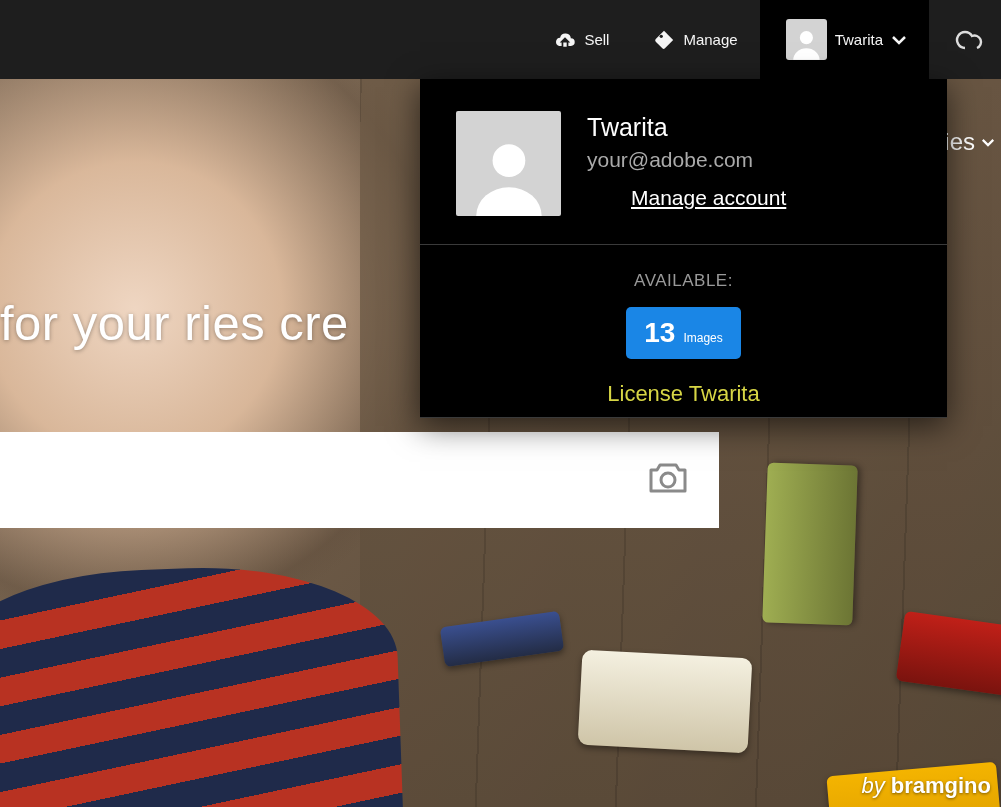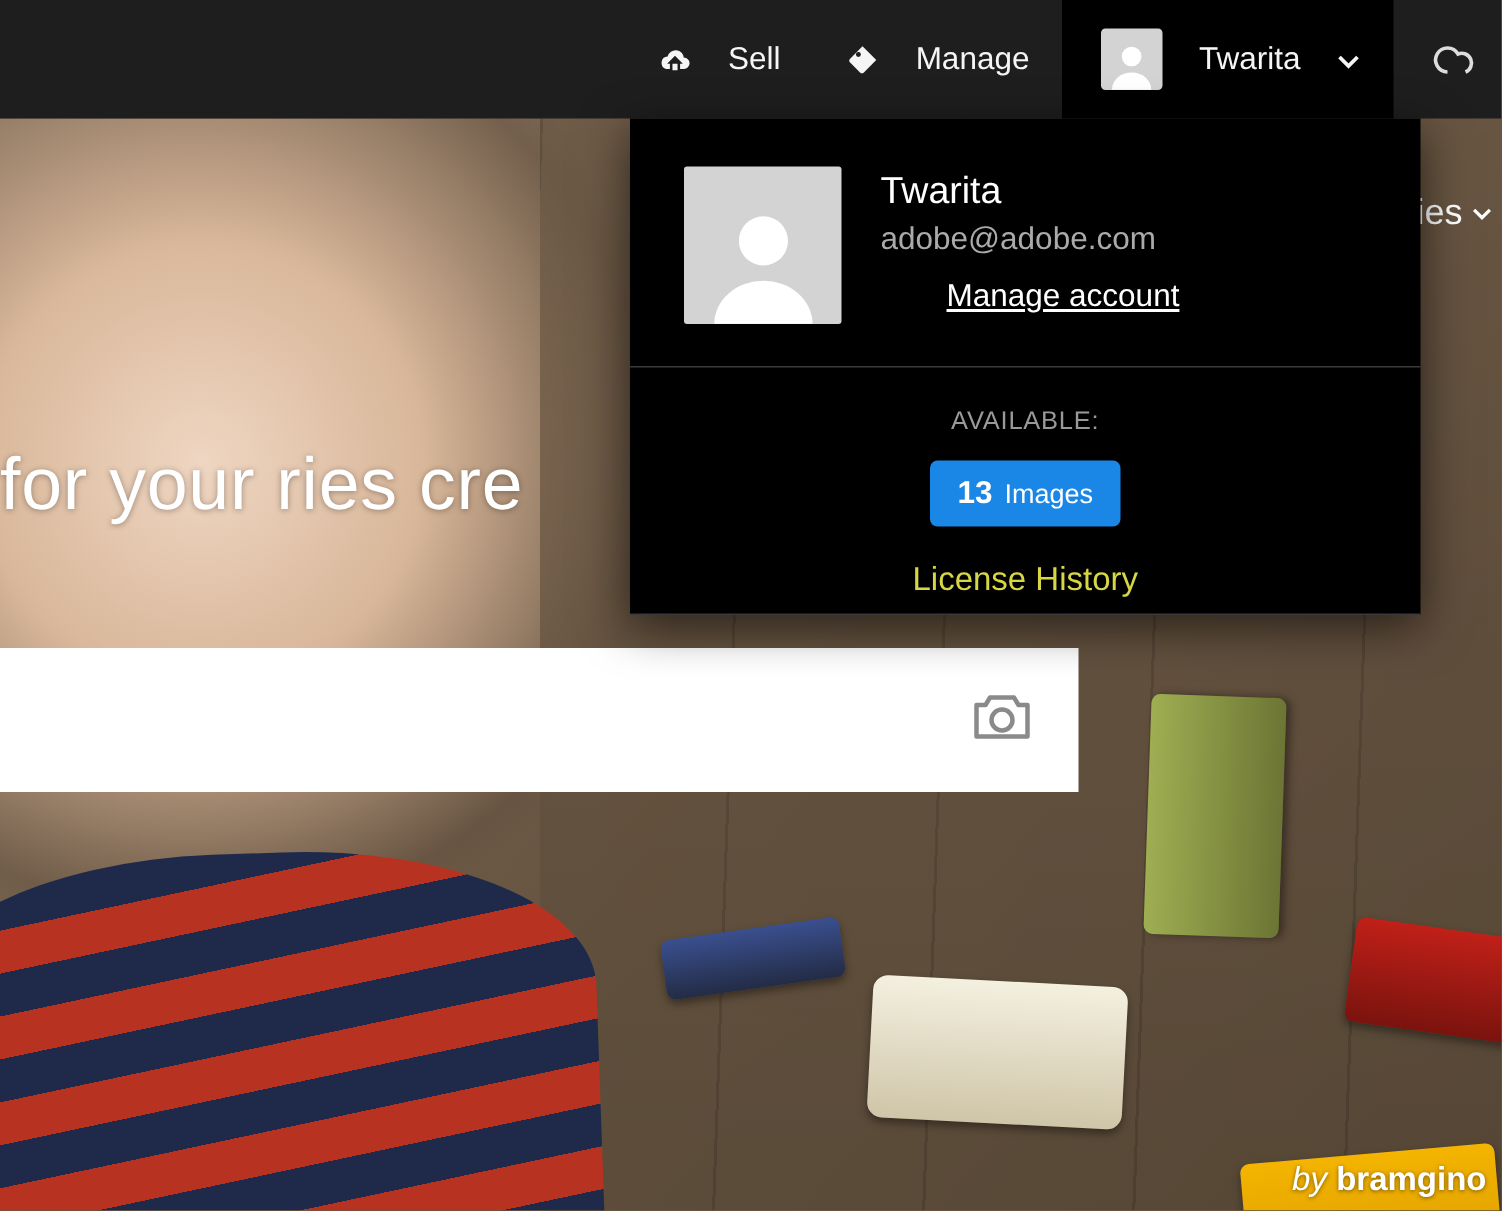--- a/index.html
+++ b/index.html
@@ -21,25 +21,25 @@
       display: flex;
       align-items: center;
       justify-content: flex-end;
       padding-right: 0;
       z-index: 10;
     }
     .topnav-item {
       display: flex;
       align-items: center;
       color: #f5f5f5;
-      font-size: 21px;
+      font-size: 15px;
       padding: 0 22px;
       height: 100%;
       cursor: pointer;
-      gap: 24px;
+      gap: 8px;
     }
     .topnav-item.active {
       background: #000;
       padding-left: 26px;
       padding-right: 22px;
     }
     .topnav-item .icon-box {
       width: 22px; height: 22px;
       display: inline-flex;
       align-items: center;
@@ -177,22 +177,22 @@
     .dd-badge {
       display: inline-flex;
       align-items: baseline;
       background: #1a86e6;
       color: #fff;
       border-radius: 5px;
       padding: 10px 18px;
       gap: 8px;
       cursor: pointer;
     }
-    .dd-badge-num { font-size: 21px; font-weight: 700; }
-    .dd-badge-txt { font-size: 18px; }
+    .dd-badge-num { font-size: 28px; font-weight: 700; }
+    .dd-badge-txt { font-size: 12px; }
     .dd-license {
       display: block;
       color: #d7d645;
       font-size: 22px;
       margin-top: 22px;
       cursor: pointer;
     }
     .dd-license-underline { border-bottom: 1px solid #3a3a3a; margin-top: 4px; }
     .dd-signout {
       display: flex;
@@ -301,32 +301,32 @@
   <div class="dd-section">
     <div class="dd-userrow">
       <div class="avatar-large">
         <svg class="avatar-shape" viewBox="0 0 40 40" fill="#ffffff">
           <circle cx="20" cy="13" r="8"></circle>
           <path d="M4 40 a16 14 0 0 1 32 0 z"></path>
         </svg>
       </div>
       <div class="dd-userinfo">
         <div class="dd-username">Twarita</div>
-        <div class="dd-email">adobe@adobe.com</div>
+        <div class="dd-email">your@adobe.com</div>
         <a class="dd-manage">Manage account</a>
       </div>
     </div>
   </div>
   <div class="dd-divider"></div>
   <div class="dd-section" style="padding-top:26px;padding-bottom:6px;text-align:center;">
     <div class="dd-available">AVAILABLE:</div>
     <div class="dd-badge">
       <span class="dd-badge-num">13</span>
       <span class="dd-badge-txt">Images</span>
     </div>
-    <a class="dd-license">License History</a>
+    <a class="dd-license">License Twarita</a>
   </div>
   <div class="dd-license-underline"></div>
 </div>
 
 <div class="attribution">
   <span class="byword">by </span><span class="author">bramgino</span>
 </div>
 
 </body></html>

